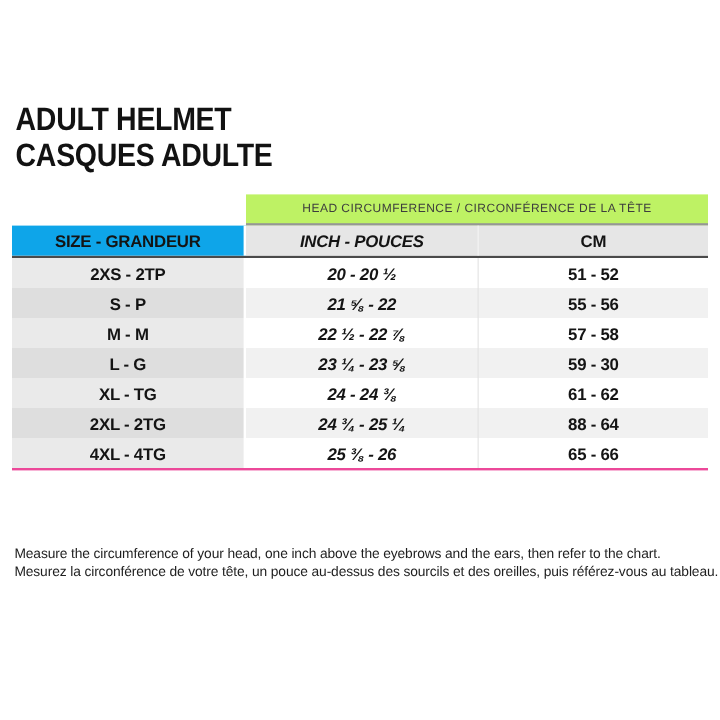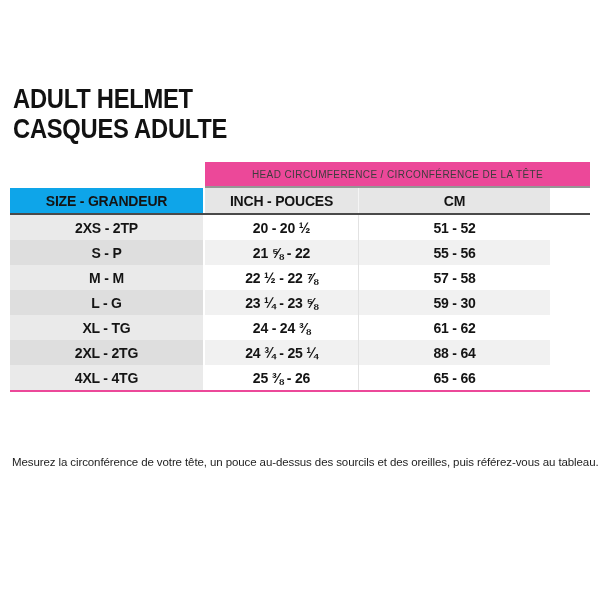--- a/index.html
+++ b/index.html
@@ -29,21 +29,21 @@
   
   .tablewrap {
     position: absolute;
     left: 10px; top: 162px;
     width: 580px;
   }
   .band {
     margin-left: 195px;
     width: 385px;
     height: 26px;
-    background: #ec4899;
+    background: #bef264;
     border-bottom: 2px solid #969696;
     display: flex; align-items: center; justify-content: center;
     font-size: 10px;
     color: #3d3d3d;
     letter-spacing: 0.4px;
     white-space: nowrap;
   }
   .hrow {
     display: flex;
     height: 27px;
@@ -56,21 +56,21 @@
   .rows { border-bottom: 2px solid #ec4899; }
   .cell {
     display: flex; align-items: center; justify-content: center;
     font-weight: bold;
     font-size: 14px;
     color: #141414;
     letter-spacing: -0.2px;
     white-space: nowrap;
   }
   .c1 { width: 195px; border-right: 2px solid #ffffff; }
-  .c2 { width: 154px; border-right: 1px solid #e2e2e2; }
+  .c2 { width: 194px; border-right: 1px solid #e2e2e2; font-style: italic; }
   .c3 { width: 191px; }
   .hrow .c1 { background: #0ea5e9; }
   .hrow .c2, .hrow .c3 { background: #e6e6e6; }
   .hrow .c2 { border-right-color: #f5f5f5; }
   .row:nth-child(odd)  .c1 { background: #eaeaea; }
   .row:nth-child(odd)  .c2, .row:nth-child(odd)  .c3 { background: #ffffff; }
   .row:nth-child(even) .c1 { background: #dedede; }
   .row:nth-child(even) .c2, .row:nth-child(even) .c3 { background: #f1f1f1; }
 
   
@@ -134,14 +134,15 @@
     </div>
     <div class="row">
       <div class="cell c1">4XL - 4TG</div>
       <div class="cell c2">25 ⅜ - 26</div>
       <div class="cell c3">65 - 66</div>
     </div>
   </div>
 </div>
 
 <div class="footnote">
+  <div>Measure the circumference of your head, one inch above the eyebrows and the ears, then refer to the chart.</div>
   <div>Mesurez la circonférence de votre tête, un pouce au-dessus des sourcils et des oreilles, puis référez-vous au tableau.</div>
 </div>
 
 </body></html>

